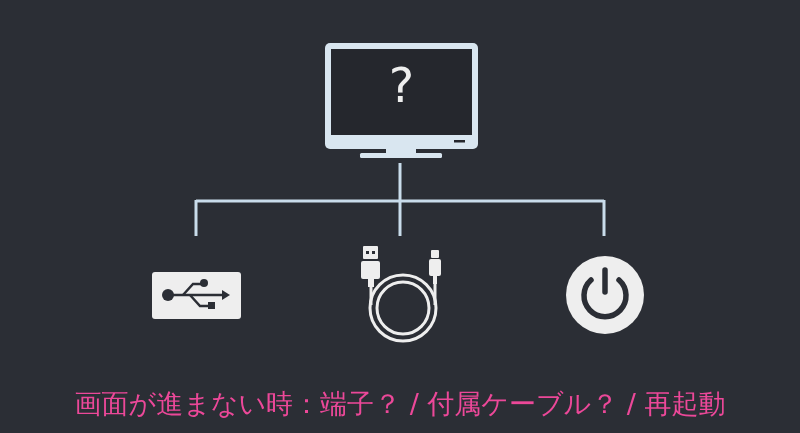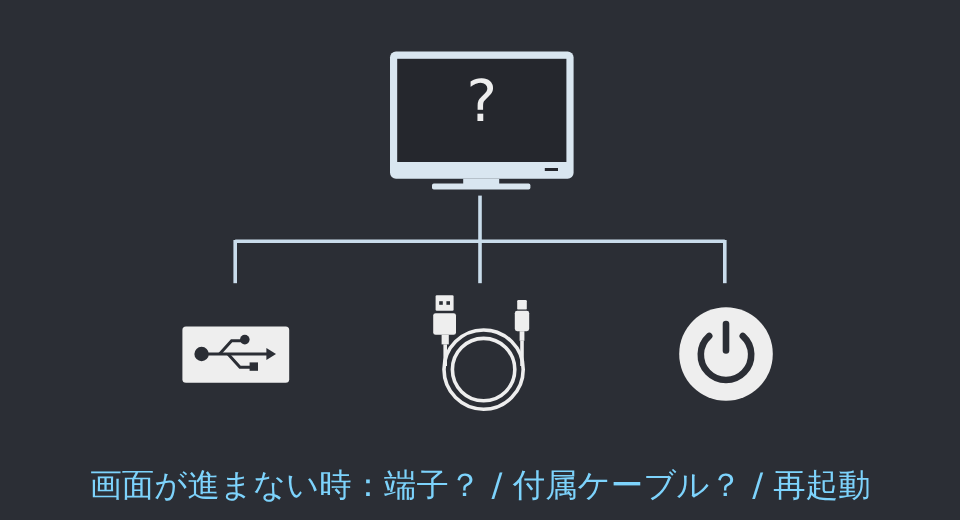--- a/index.html
+++ b/index.html
@@ -1,19 +1,19 @@
 <!DOCTYPE html>
 <html><head>
 <meta charset="utf-8">
 <style>
   html,body{margin:0;padding:0;}
   body{width:800px;height:433px;background:#2b2e35;position:relative;overflow:hidden;font-family:"DejaVu Sans","Liberation Sans",sans-serif;}
   .abs{position:absolute;}
   svg{position:absolute;left:0;top:0;}
-  .caption{position:absolute;left:0;width:800px;top:386px;text-align:center;color:#7dd3fc;font-size:27px;letter-spacing:0px;white-space:nowrap;}
+  .caption{position:absolute;left:0;width:800px;top:386px;text-align:center;color:#ec4899;font-size:27px;letter-spacing:0px;white-space:nowrap;}
 </style>
 </head>
 <body>
 
 <svg width="800" height="433" viewBox="0 0 800 433">
 
   <g stroke="#c9dceb" stroke-width="3" fill="none">
     <line x1="400" y1="163" x2="400" y2="236"></line>
     <line x1="196" y1="201" x2="604" y2="201"></line>
     <line x1="196" y1="200" x2="196" y2="236"></line>

